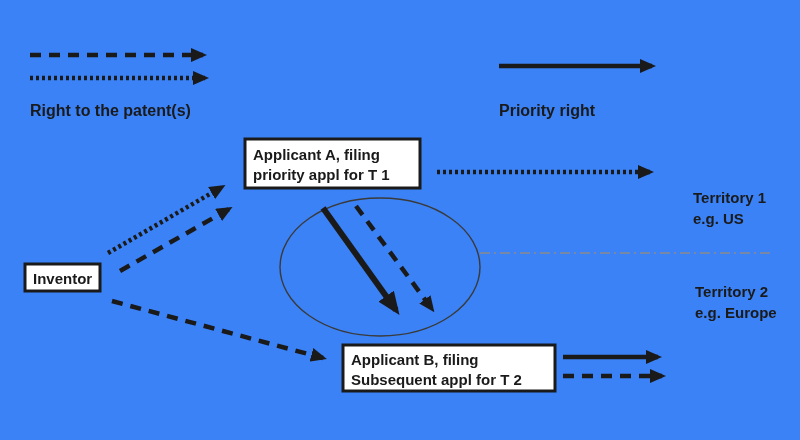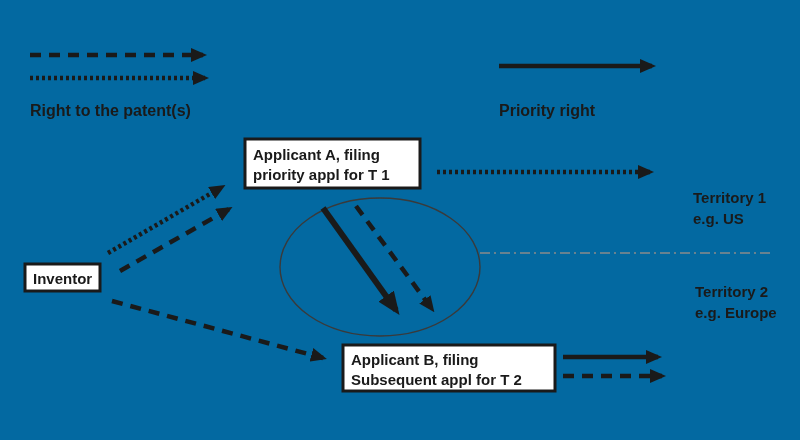--- a/index.html
+++ b/index.html
@@ -4,21 +4,21 @@
 <style>
   html, body {
     margin: 0;
     padding: 0;
     background: #ffffff;
   }
   .canvas {
     position: relative;
     width: 800px;
     height: 440px;
-    background: #0369a1;
+    background: #3b82f6;
     font-family: "Liberation Sans", sans-serif;
     overflow: hidden;
   }
   svg text {
     font-family: "Liberation Sans", sans-serif;
     font-weight: bold;
     fill: #1a1a1a;
   }
   .label-lg { font-size: 16px; }
   .label-md { font-size: 15px; }

